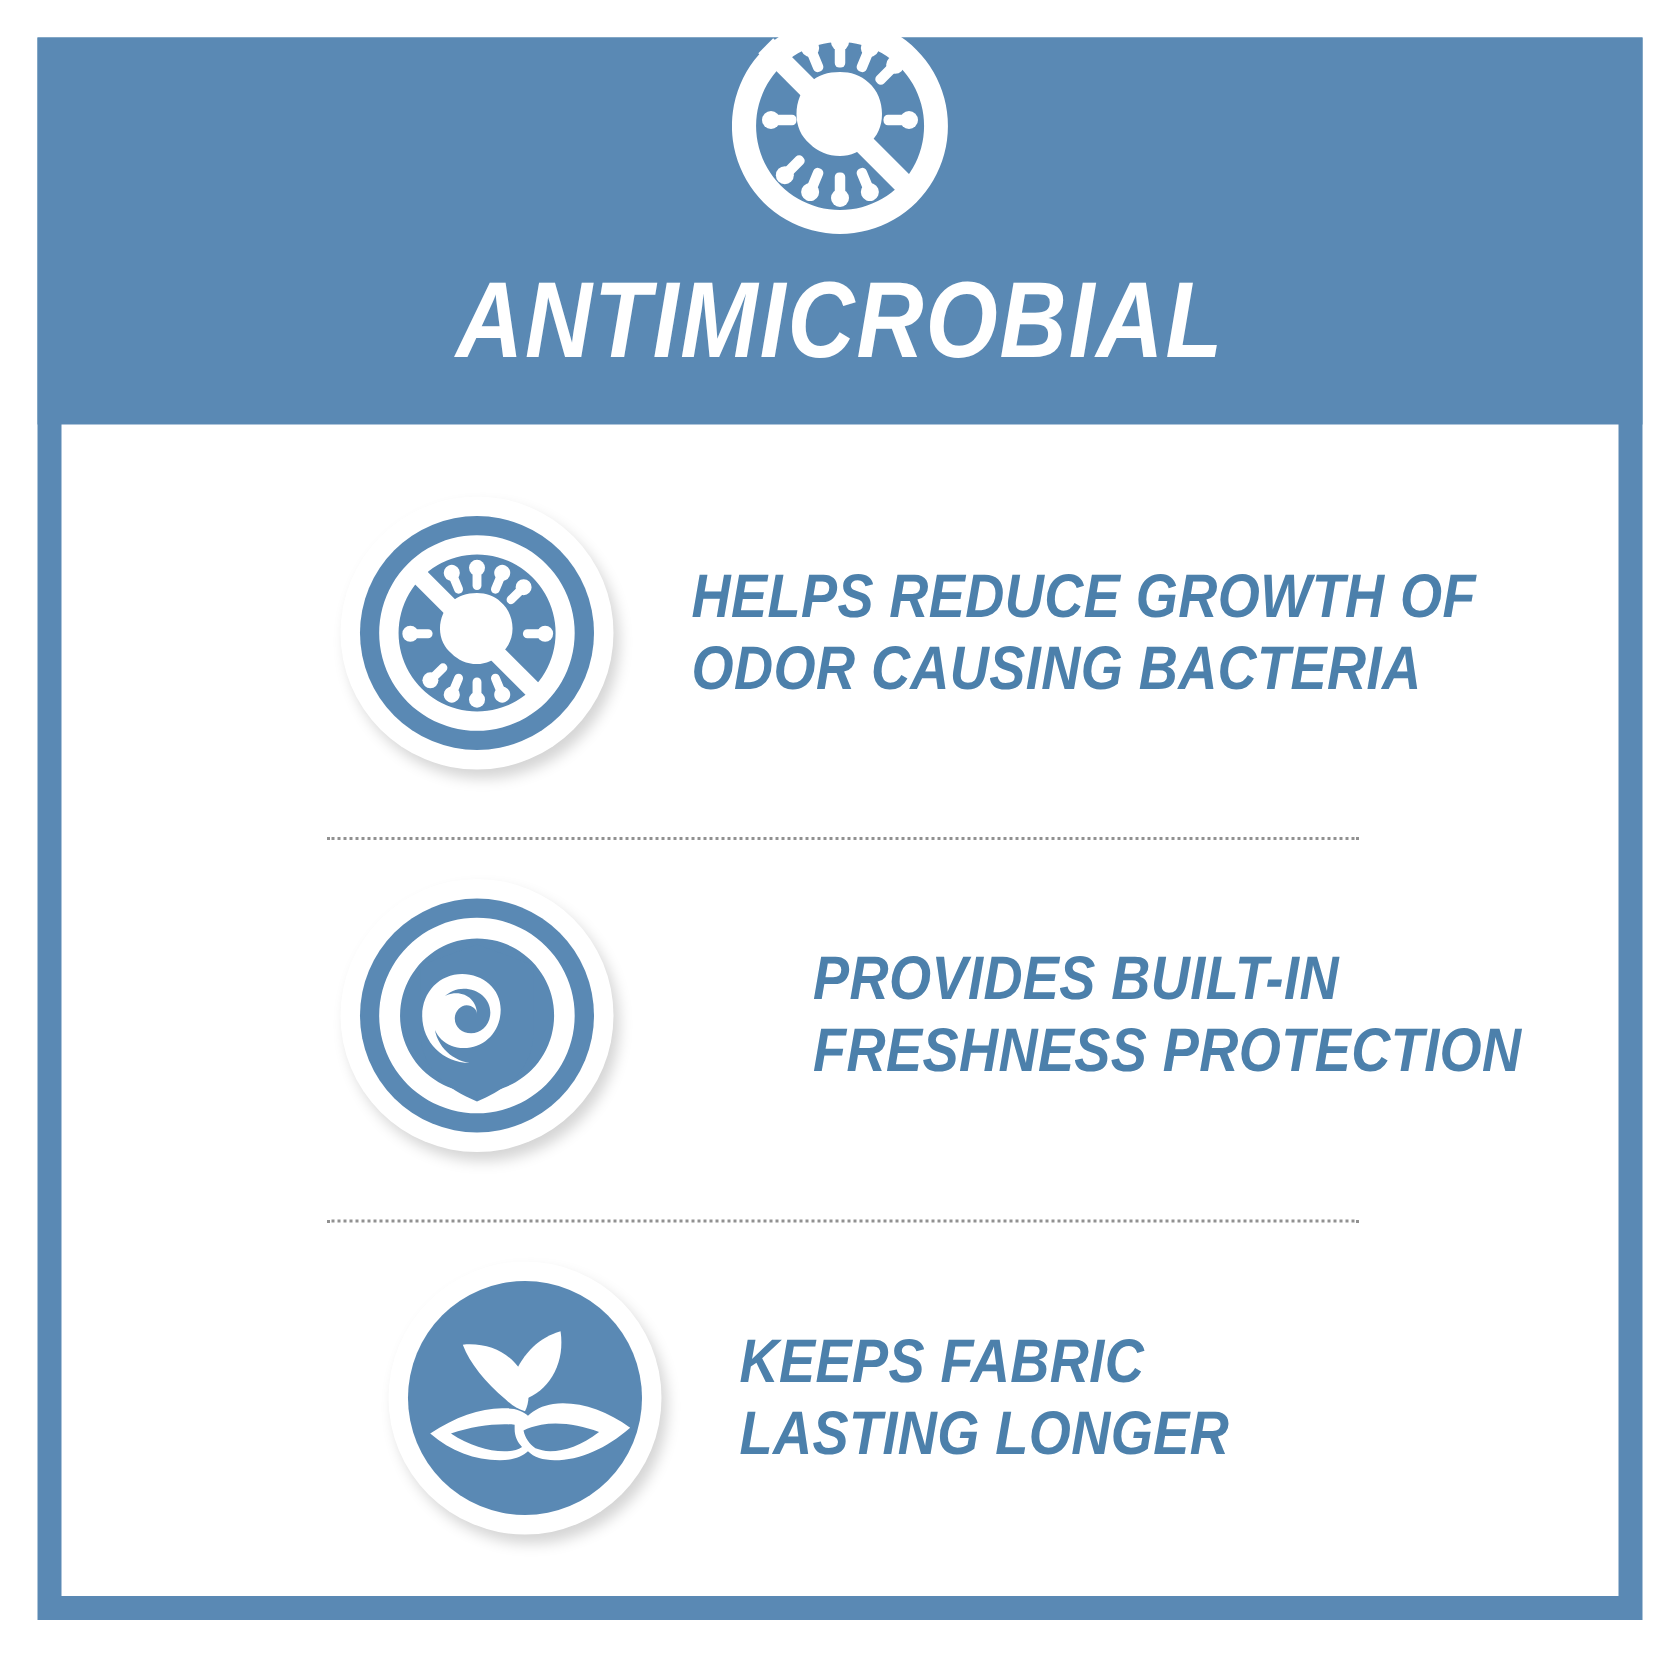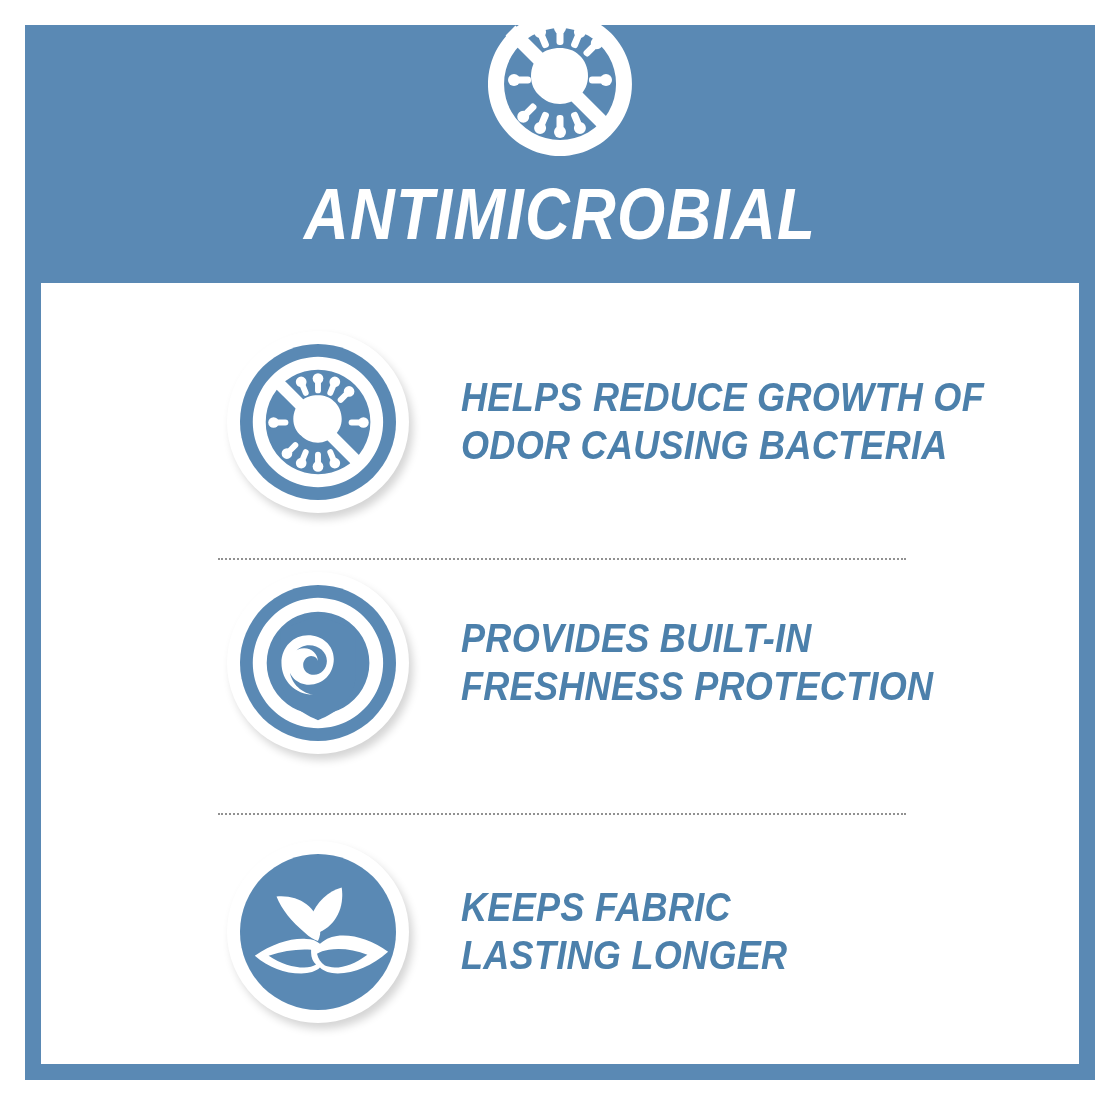--- a/index.html
+++ b/index.html
@@ -96,22 +96,22 @@
 
   .feature-row {
     position: absolute;
     left: 0;
     width: 1038px;
     height: 208px;
     display: flex;
     align-items: center;
   }
   .feature-row.r1 { top: 35px; }
-  .feature-row.r2 { top: 276px; }
-  .feature-row.r3 { top: 545px; }
+  .feature-row.r2 { top: 290px; justify-content: space-between; }
+  .feature-row.r3 { top: 545px; margin-left: 32px; }
 
   .feature-icon {
     position: relative;
     margin-left: 186px;
     width: 182px;
     height: 182px;
     flex: 0 0 182px;
     border-radius: 50%;
     background: #ffffff;
     box-shadow: 4px 6px 9px rgba(0,0,0,0.17);

